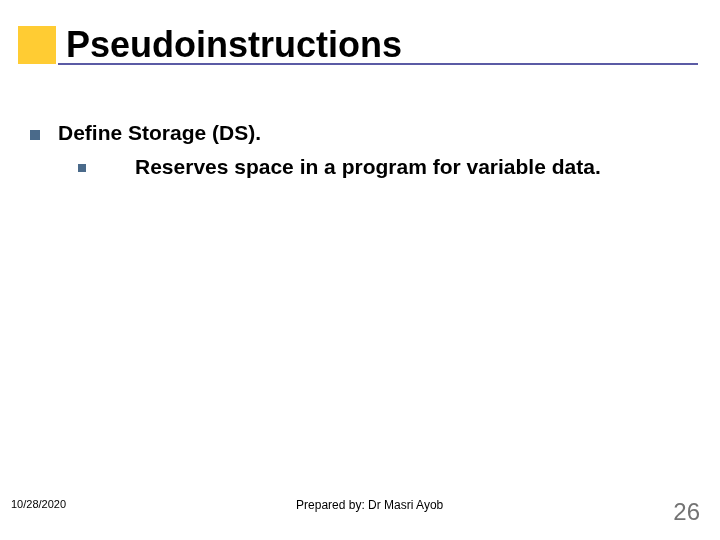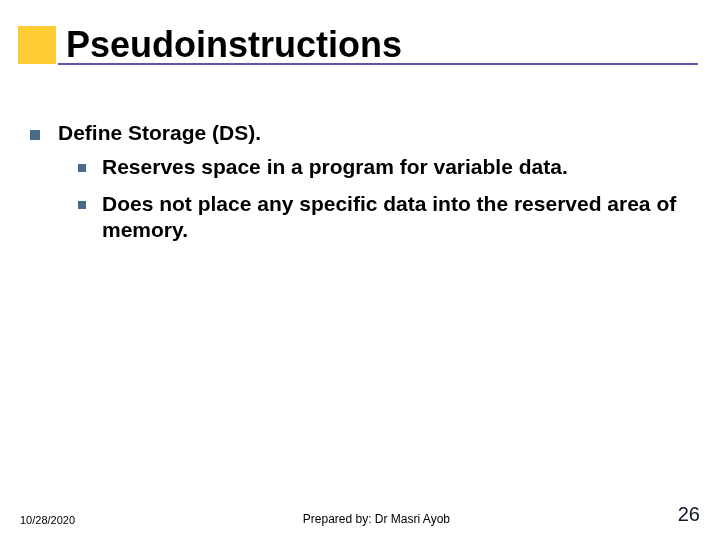--- a/index.html
+++ b/index.html
@@ -69,45 +69,45 @@
     font-weight: bold;
     color: #000;
     line-height: 1.25;
   }
   .sub-list {
     margin-left: 48px;
     margin-top: 6px;
   }
   .sub-list .bullet-row {
     margin-bottom: 10px;
+    gap: 33px;
   }
   .footer {
     position: absolute;
     bottom: 14px;
     left: 0;
     right: 0;
     display: flex;
     justify-content: space-between;
-    align-items: flex-end;
-    padding: 0 20px 0 20px;
+    padding: 0 20px 0 11px;
     font-family: Tahoma, Verdana, sans-serif;
   }
   .footer-date {
     font-size: 11px;
     color: #000;
   }
   .footer-author {
     font-size: 12px;
     color: #000;
     text-align: center;
     flex: 1;
   }
   .footer-page {
-    font-size: 20px;
-    color: #0f172a;
+    font-size: 24px;
+    color: #737373;
   }
 </style>
 </head>
 <body>
 
 <div class="title-area">
   <div class="title-square"></div>
   <div class="title-text">Pseudoinstructions</div>
 </div>
 <div class="title-underline"></div>
@@ -115,24 +115,20 @@
 <div class="content">
   <div class="bullet-row">
     <div class="bullet-square"></div>
     <div class="bullet-text">Define Storage (DS).</div>
   </div>
   <div class="sub-list">
     <div class="bullet-row">
       <div class="bullet-square small"></div>
       <div class="bullet-text">Reserves space in a program for variable data.</div>
     </div>
-    <div class="bullet-row">
-      <div class="bullet-square small"></div>
-      <div class="bullet-text">Does not place any specific data into the reserved area of memory.</div>
-    </div>
   </div>
 </div>
 
 <div class="footer">
   <div class="footer-date">10/28/2020</div>
   <div class="footer-author">Prepared by: Dr Masri Ayob</div>
   <div class="footer-page">26</div>
 </div>
 
 </body></html>

